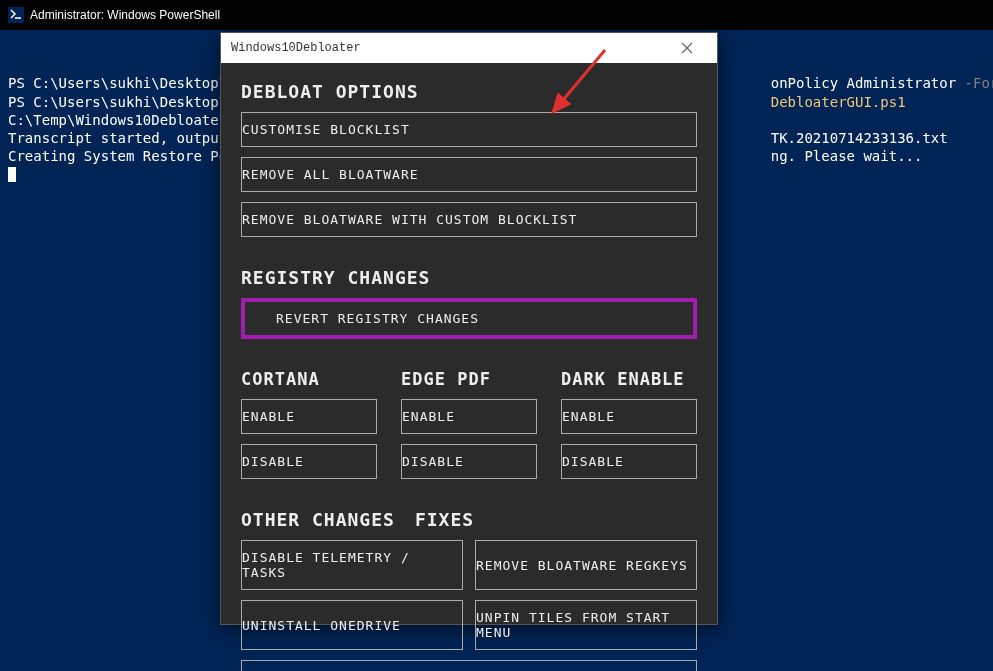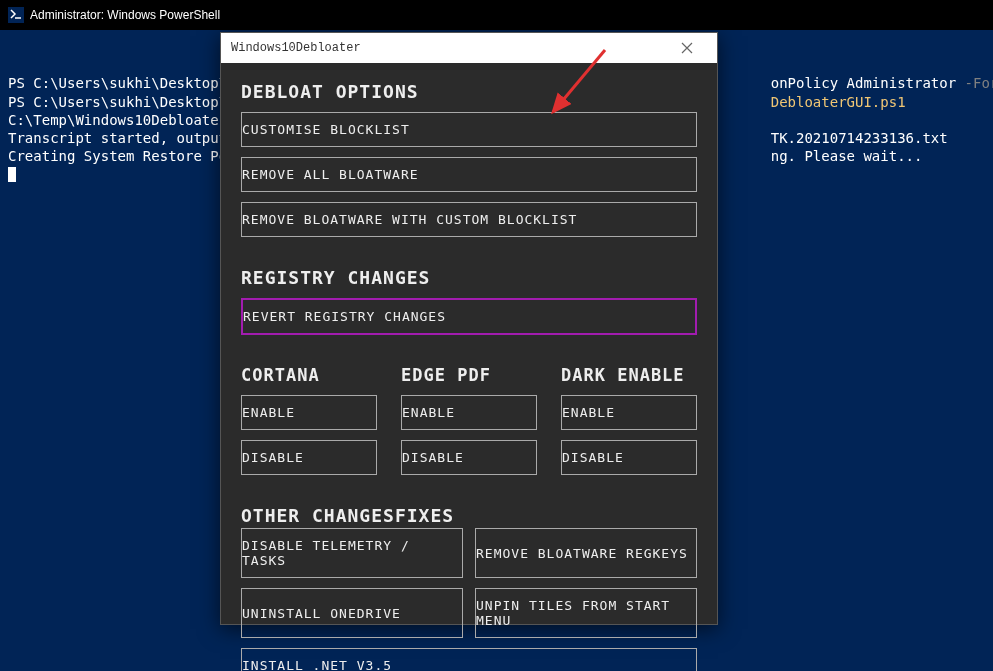--- a/index.html
+++ b/index.html
@@ -112,21 +112,22 @@
       color: #eee;
       padding: 9px 0;
       font-family: Consolas, monospace;
       font-size: 13px;
       letter-spacing: 1px;
       text-align: left;
       margin-bottom: 10px;
       cursor: pointer;
     }
     .dbtn.highlight {
-      border: 2px solid #a21caf;
+      border: 4px solid #a21caf;
+      padding-left: 31px;
     }
     .section-gap {
       height: 20px;
     }
     .triple-row {
       display: flex;
       gap: 24px;
     }
     .triple-col {
       flex: 1;
@@ -136,21 +137,22 @@
     }
     .dual-row {
       display: flex;
       gap: 12px;
     }
     .dual-row .dbtn {
       flex: 1;
     }
     .inline-headers {
       display: flex;
-      margin-bottom: 2px;
+      gap: 20px;
+      margin-bottom: 10px;
     }
     .inline-headers .section-header {
       margin-bottom: 0;
     }
     .arrow {
       position: absolute;
       left: 535px;
       top: 40px;
       pointer-events: none;
     }

